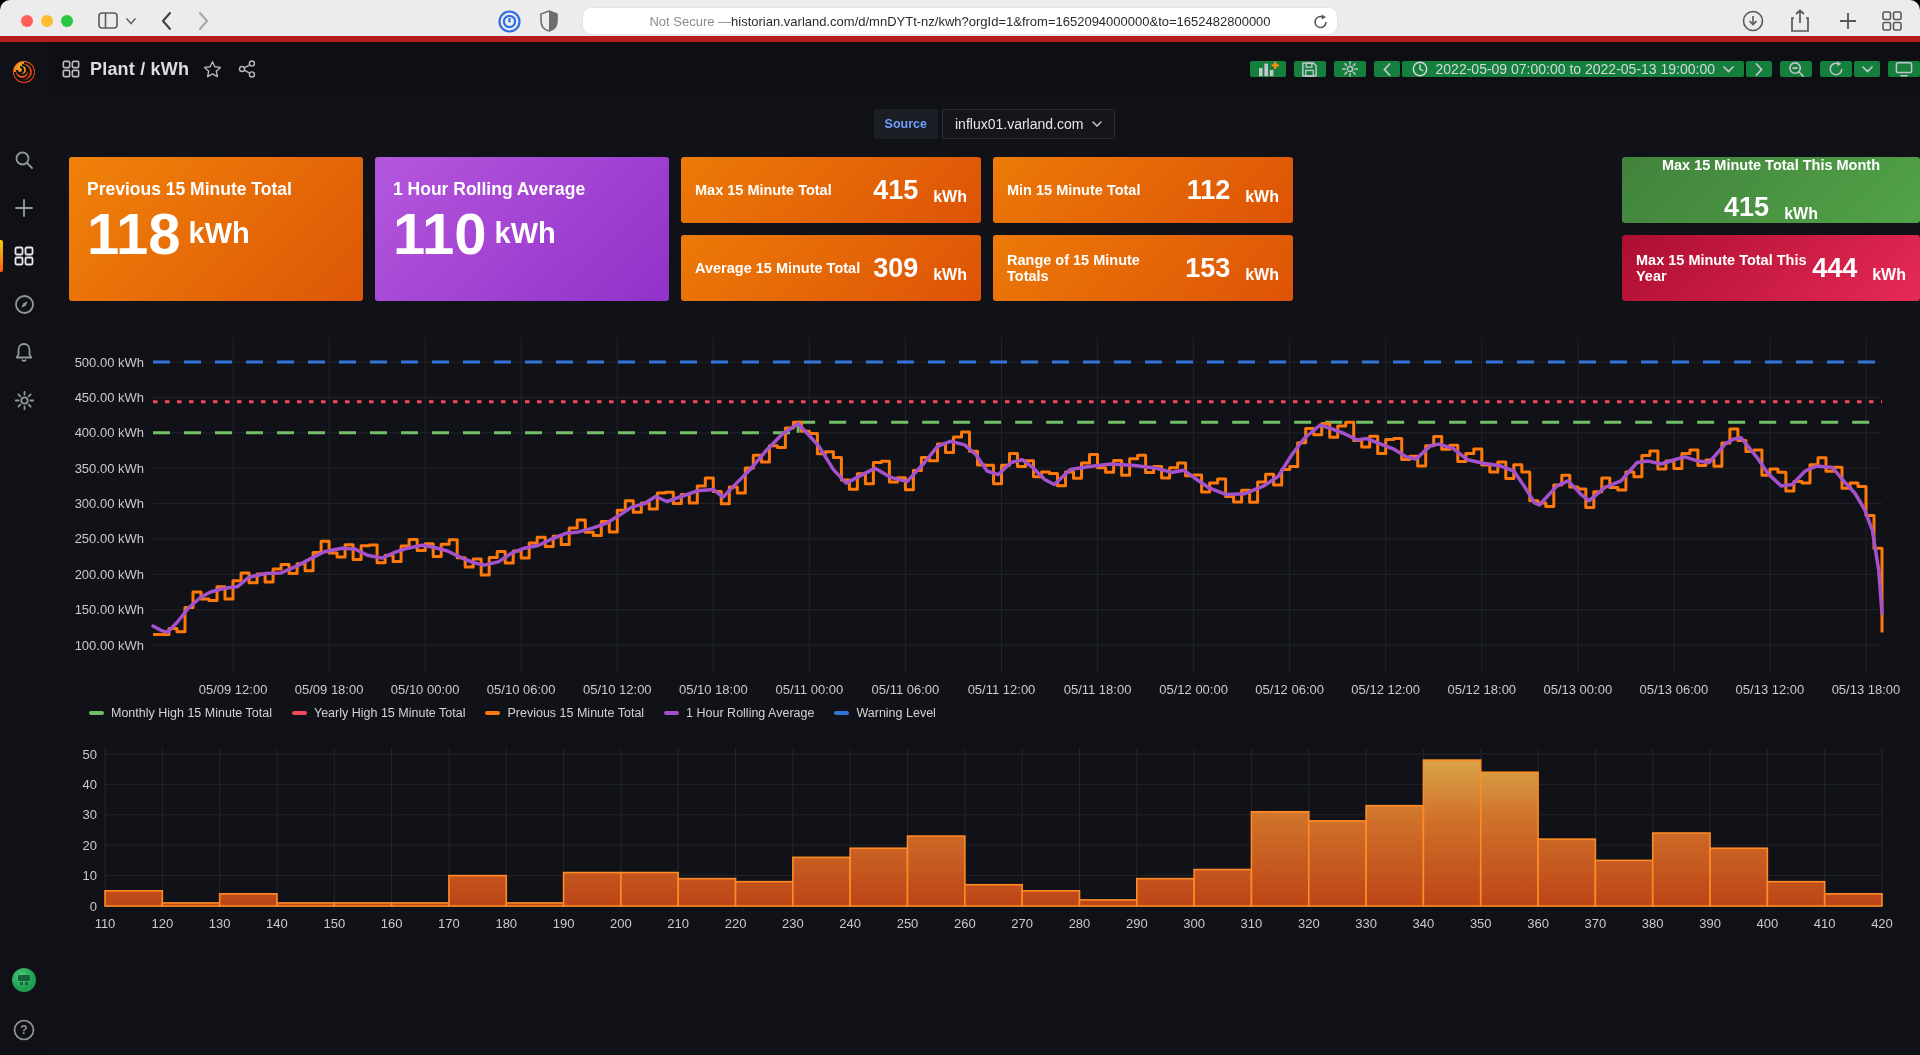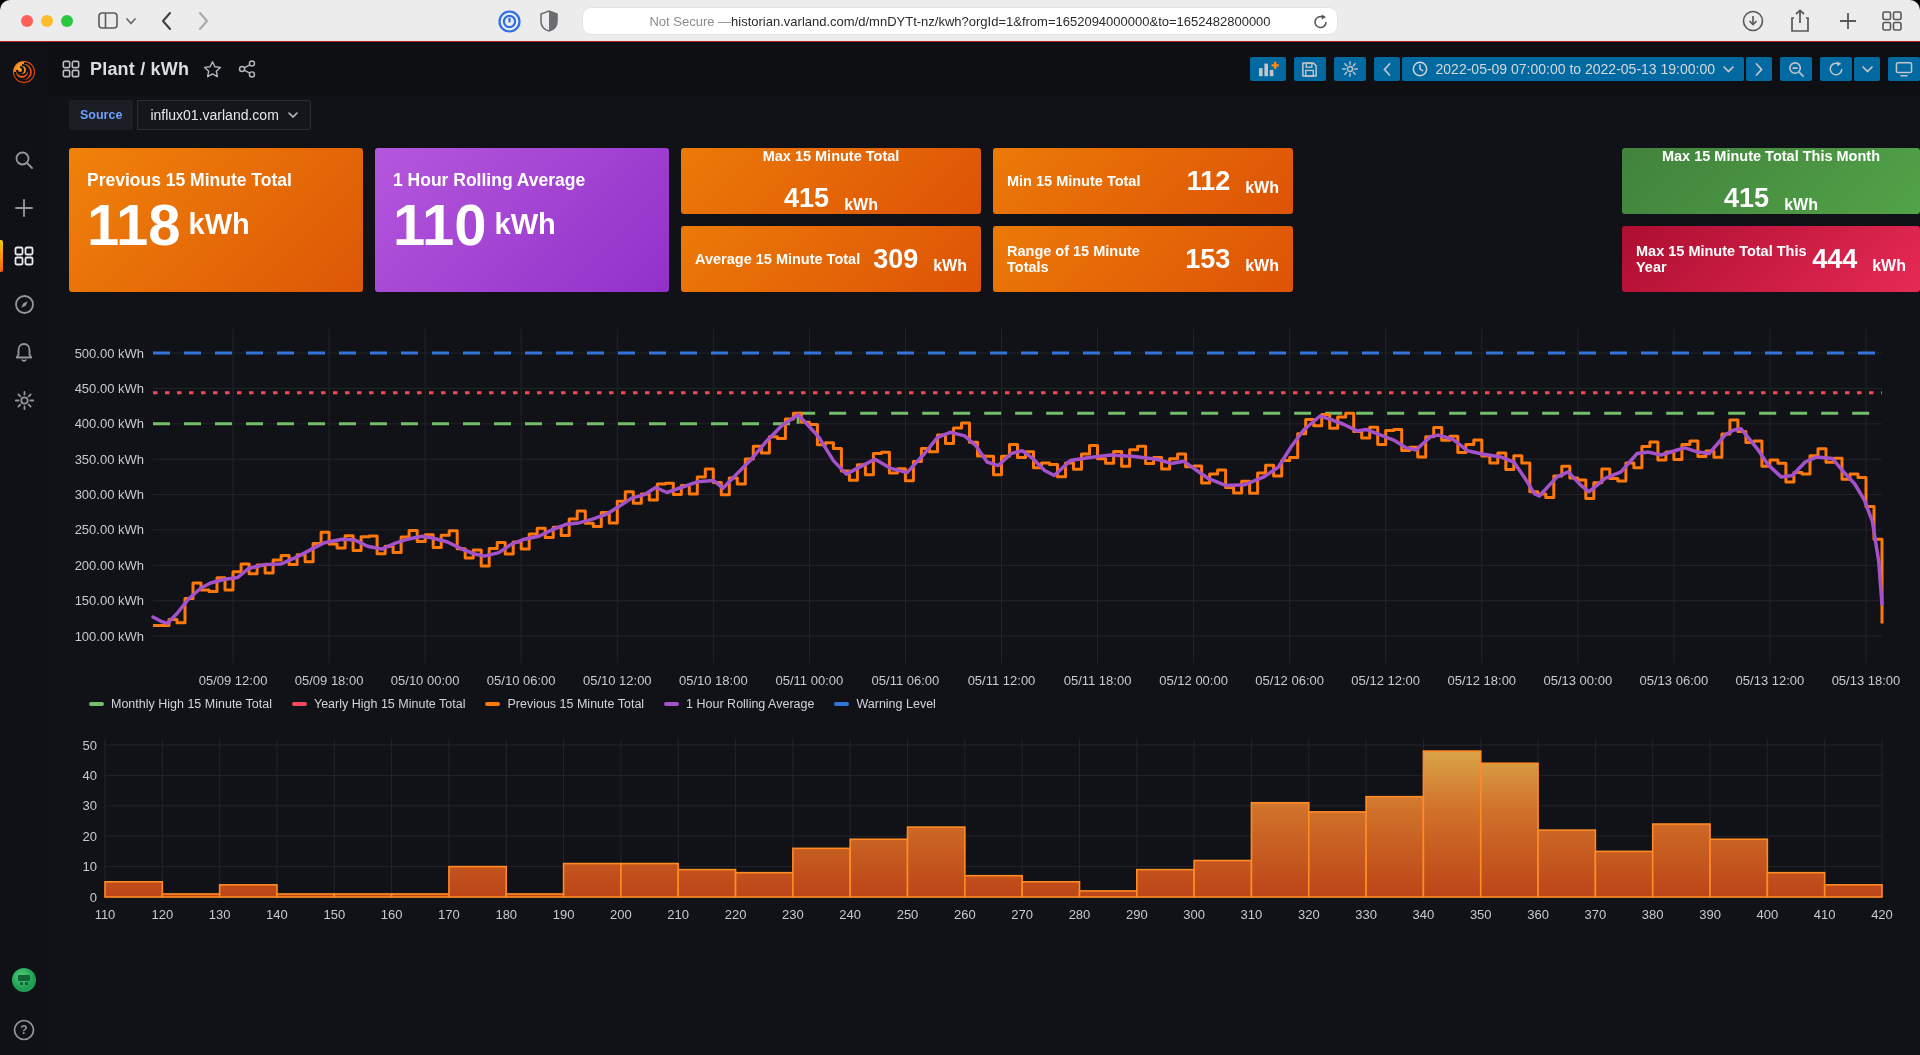--- a/index.html
+++ b/index.html
@@ -1,20 +1,20 @@
 <!DOCTYPE html>
 <html><head>
 <meta charset="utf-8">
 <style>
   * { margin:0; padding:0; box-sizing:border-box; }
   html,body { width:1920px; height:1055px; background:#000; font-family:"Liberation Sans","DejaVu Sans",sans-serif; }
   .window { width:1920px; height:1055px; border-radius:10px 10px 0 0; overflow:hidden; background:#111217; }
 
   
-  .chrome { position:relative; height:42px; background:#ececec; border-bottom:1px solid #b91c1c;text-align:center; }
+  .chrome { position:relative; height:42px; background:#ececec; border-bottom:6px solid #b91c1c;text-align:center; }
   .tl { position:absolute; top:15px; width:12px; height:12px; border-radius:50%; }
   .tl.red { left:21px; background:#ff5f57; }
   .tl.yellow { left:41px; background:#febc2e; }
   .tl.green { left:61px; background:#28c840; }
   .chrome svg { position:absolute; }
   .addrbar { position:absolute; left:582px; top:7px; width:756px; height:28px; background:#fff; border:1px solid #e3e3e3; border-radius:9px;
              display:flex; align-items:center; justify-content:center; font-size:13px; color:#2b2b2e; }
   .addrbar .prefix { color:#8b8b90; }
   .addrbar .reload { position:absolute; right:9px; top:6px; }
 
@@ -24,27 +24,27 @@
   .sb-item { position:relative; width:48px; height:48px; display:flex; align-items:center; justify-content:center; }
   .sb-item.logo { margin-top:6px; margin-bottom:40px; }
   .sb-active-bar { position:absolute; left:0; top:8px; width:3px; height:32px; background:linear-gradient(#f2cc0c,#ff5e0a); border-radius:0 2px 2px 0; }
   .sb-bottom { margin-top:auto; padding-bottom:10px; display:flex; flex-direction:column; gap:22px; align-items:center; }
 
   .main { flex:1; display:flex; flex-direction:column; }
   .navbar { height:54px; display:flex; align-items:center; background:#0e0f13; padding:0 12px 0 14px; }
   .nav-title { font-size:18px; font-weight:bold; color:#dcdde1; margin:0 6px 0 10px; letter-spacing:.2px; }
   .nav-icons { display:flex; align-items:center; gap:16px; margin-left:8px; }
   .nav-right { margin-left:auto; display:flex; align-items:center; gap:8px; }
-  .chip { height:24px; min-width:32px; background:#0369a1; border-radius:2px; display:flex; align-items:center; justify-content:center; padding:0 7px; cursor:pointer; }
+  .chip { height:16px; min-width:32px; background:#15803d; border-radius:2px; display:flex; align-items:center; justify-content:center; padding:0 7px; cursor:pointer; }
   .chip.narrow { padding:0 5px; min-width:26px; }
   .chip-group { display:flex; gap:2px; }
   .time-chip { display:flex; align-items:center; gap:8px; font-size:14px; color:#d6d7db; padding:0 10px; white-space:nowrap; }
 
   .content { padding:0 12px 0 21px; }
-  .source-row { margin-top:4px; display:flex; height:30px; }
+  .source-row { margin-top:13px; display:flex; height:30px;justify-content:center; }
   .source-label { background:#1b1e24; color:#6e9fff; font-size:12.5px; font-weight:bold; display:flex; align-items:center; padding:0 11px; border-radius:2px 0 0 2px; }
   .source-dd { background:#14161b; border:1px solid #2b2e36; margin-left:4px; color:#e6e7ea; font-size:14px; display:flex; align-items:center; gap:9px; padding:0 12px; border-radius:0 2px 2px 0; cursor:pointer; }
 
   
   .stats-row { margin-top:18px; display:flex; gap:12px; height:144px; }
   .stat-big { width:294px; border-radius:3px; color:#fff; padding:14px 18px; display:flex; flex-direction:column; }
   .stat-big .lbl { font-size:17.5px; font-weight:bold; margin-top:8px; }
   .stat-big .val-row { margin-top:2px; display:flex; align-items:center; }
   .stat-big .val { font-size:58px; font-weight:bold; line-height:1.1; }
   .stat-big .unit { font-size:29px; font-weight:bold; margin-left:8px; }
@@ -323,21 +323,21 @@
               </div>
           </div>
           <div class="stat-big" style="background: linear-gradient(135deg, rgb(181, 87, 221), rgb(146, 49, 201));">
             <div class="lbl">1 Hour Rolling Average</div>
             <div class="val-row">
                 <span class="val">110</span>
                 <span class="unit">kWh</span>
               </div>
           </div>
           <div class="stat-col">
-            <div class="stat-sm" style="background: linear-gradient(135deg, rgb(236, 122, 8), rgb(221, 83, 6)); flex-direction: column;">
+            <div class="stat-sm" style="background: linear-gradient(135deg, rgb(236, 122, 8), rgb(221, 83, 6));">
               <span class="lbl">Max 15 Minute Total</span>
               <span class="val-row">
                   <span class="val">415</span>
                   <span class="unit">kWh</span>
                 </span>
             </div>
             <div class="stat-sm" style="background: linear-gradient(135deg, rgb(236, 122, 8), rgb(221, 83, 6));">
               <span class="lbl">Average 15 Minute Total</span>
               <span class="val-row">
                   <span class="val">309</span>

